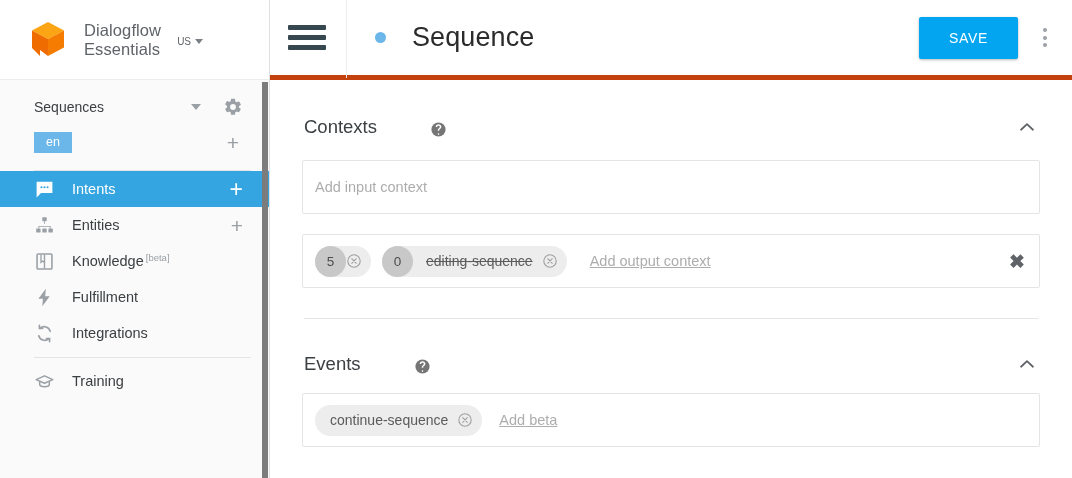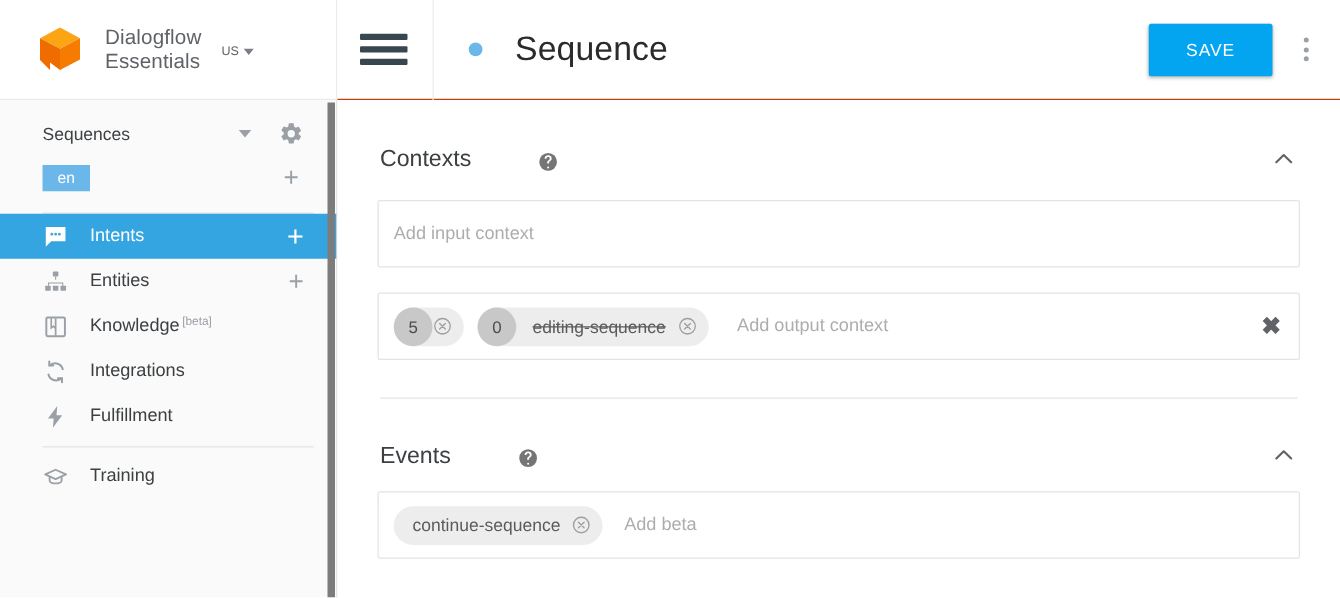--- a/index.html
+++ b/index.html
@@ -89,21 +89,21 @@
 
   .sb-scroll {
     position: absolute; top: 82px; right: 1px;
     width: 6px; height: 396px; background: #7c7c7c; border-radius: 0;
   }
 
   
   .main { flex: 1; height: 478px; position: relative; background: #fff; }
   .topbar {
     height: 80px; display: flex; align-items: center;
-    border-bottom: 1px solid #c2410c; background: #fff;
+    border-bottom: 5px solid #c2410c; background: #fff;
   }
   .hamburger { width: 54px; display: flex; flex-direction: column; gap: 5px; align-items: center; margin-left: 10px; }
   .hamburger span { display: block; width: 38px; height: 5px; background: #37474f; border-radius: 1px; }
   .topbar-div { width: 1px; height: 80px; background: #ececec; margin-left: 12px; }
   .blue-dot { width: 11px; height: 11px; border-radius: 50%; background: #6bb7ea; margin-left: 28px; }
   .page-title { margin-left: 26px; font-size: 27px; color: #2b2b2b; font-weight: 400; letter-spacing: .1px; }
   .topbar-spacer { flex: 1; }
   .save-btn {
     background: #03a5f0; color: #fff; border: none;
     font-size: 14px; letter-spacing: .7px;
@@ -124,21 +124,21 @@
   .chevron-up svg { display: block; }
 
   .field-box {
     margin-top: 22px;
     border: 1px solid #e4e4e4; border-radius: 2px;
     background: #fff; min-height: 54px;
     display: flex; align-items: center;
     padding: 0 14px 0 12px;
   }
   .field-ph { color: #adadad; font-size: 14.5px; }
-  .ph-inline { color: #adadad; font-size: 14.5px; margin-left: 12px; }
+  .ph-inline { color: #adadad; font-size: 14.5px; margin-left: 12px; text-decoration: underline; }
 
   .chip {
     display: inline-flex; align-items: center;
     background: #ededed; border-radius: 16px;
     height: 31px; margin-right: 11px; padding-right: 9px;
   }
   .chip-badge {
     width: 31px; height: 31px; border-radius: 50%;
     background: #c8c8c8; color: #4d4d4d;
     display: flex; align-items: center; justify-content: center;
@@ -232,37 +232,37 @@
         </svg>
       </span>
       <span class="nav-label">
         <span>Knowledge</span>
         <span class="beta-sup">[beta]</span>
       </span>
     </div>
 
     <div class="nav-item">
       <span class="nav-ico">
+        <svg width="21" height="21" viewBox="0 0 24 24" fill="#9aa0a6">
+          <path d="M13.5 2L5 13.5h5.2L9.5 22 18 10.5h-5.2z"></path>
+        </svg>
+      </span>
+      <span class="nav-label">Fulfillment</span>
+    </div>
+
+    <div class="nav-item">
+      <span class="nav-ico">
         <svg width="21" height="21" viewBox="0 0 24 24" fill="none" stroke="#9aa0a6" stroke-width="1.9" stroke-linecap="round">
           <path d="M18.5 9.5A7 7 0 0 0 7.2 5.8"></path>
           <path d="M5.5 14.5a7 7 0 0 0 11.3 3.7"></path>
           <path d="M6.2 2.6v3.6h3.6"></path>
           <path d="M17.8 21.4v-3.6h-3.6"></path>
         </svg>
       </span>
       <span class="nav-label">Integrations</span>
-    </div>
-
-    <div class="nav-item">
-      <span class="nav-ico">
-        <svg width="21" height="21" viewBox="0 0 24 24" fill="#9aa0a6">
-          <path d="M13.5 2L5 13.5h5.2L9.5 22 18 10.5h-5.2z"></path>
-        </svg>
-      </span>
-      <span class="nav-label">Fulfillment</span>
     </div>
 
     <div class="nav-sep" style="margin-top:6px;"></div>
 
     <div class="nav-item" style="height:46px;">
       <span class="nav-ico">
         <svg width="21" height="21" viewBox="0 0 24 24" fill="none" stroke="#9aa0a6" stroke-width="1.7" stroke-linejoin="round">
           <path d="M12 5.5 2.5 9.8 12 14l9.5-4.2z"></path>
           <path d="M6.5 11.8v3.4c0 1.6 2.5 2.8 5.5 2.8s5.5-1.2 5.5-2.8v-3.4"></path>
         </svg>

